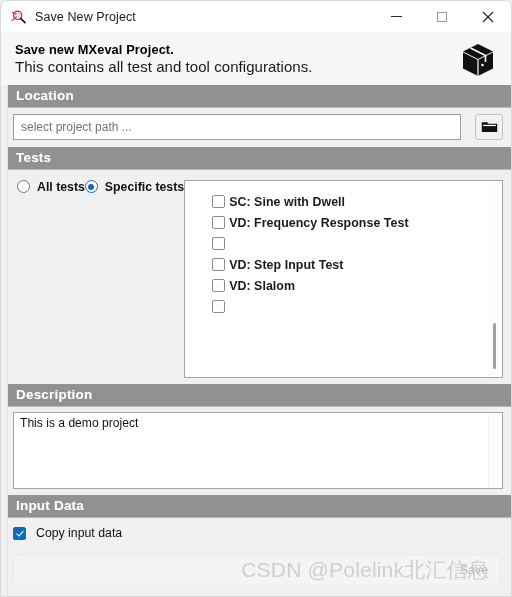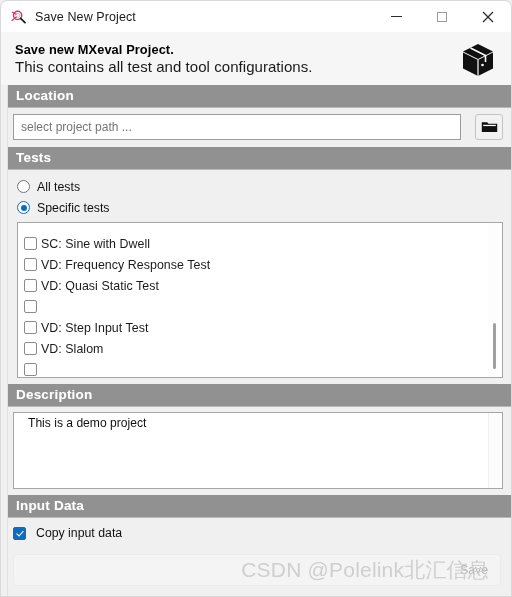--- a/index.html
+++ b/index.html
@@ -188,24 +188,25 @@
     display: flex;
     align-items: center;
     justify-content: center;
     cursor: default;
   }
 
   
   .tests-content {
     padding: 7px 8px 6px 10px;
     display: flex;
-    flex-direction: column;
+    flex-direction: row;
     flex: 1 1 auto;
     min-height: 0;
     box-sizing: border-box;
+    font-weight: bold;
   }
   .radio-row {
     display: flex;
     align-items: center;
     height: 19px;
     margin-bottom: 2px;
     cursor: default;
   }
   .radio-outer {
     width: 13px; height: 13px;
@@ -251,20 +252,21 @@
     top: -11px;
     padding: 0;
   }
   .test-row {
     display: flex;
     align-items: center;
     height: 21px;
     padding-left: 6px;
     box-sizing: border-box;
     cursor: default;
+    margin-left: 21px;
   }
   .cb {
     width: 13px; height: 13px;
     border: 1.2px solid #8b8b8b;
     background: #ffffff;
     box-sizing: border-box;
     border-radius: 2px;
     margin-right: 4px;
     flex: 0 0 auto;
     position: relative;
@@ -314,21 +316,21 @@
     height: 77px;
     background: #ffffff;
     border: 1px solid #a6a6a6;
     box-sizing: border-box;
     position: relative;
     overflow: hidden;
   }
   .desc-text {
     font-size: 12.1px;
     color: #111111;
-    padding: 3px 14px;
+    padding: 3px 6px;
     line-height: 15px;
   }
   .desc-scrollbar {
     position: absolute;
     right: 0; top: 0; bottom: 0;
     width: 13px;
     background: #fcfcfc;
     border-left: 1px solid #f0f0f0;
   }
 
@@ -475,24 +477,20 @@
             <div class="test-row">
               <span class="cb"></span>
               <span class="test-label">SC: Sine with Dwell</span>
             </div>
             <div class="test-row">
               <span class="cb"></span>
               <span class="test-label">VD: Frequency Response Test</span>
             </div>
             <div class="test-row">
               <span class="cb"></span>
-              <span class="test-label">VD: Quasi Static Test</span>
-            </div>
-            <div class="test-row">
-              <span class="cb"></span>
             </div>
             <div class="test-row">
               <span class="cb"></span>
               <span class="test-label">VD: Step Input Test</span>
             </div>
             <div class="test-row">
               <span class="cb"></span>
               <span class="test-label">VD: Slalom</span>
             </div>
             <div class="test-row">

